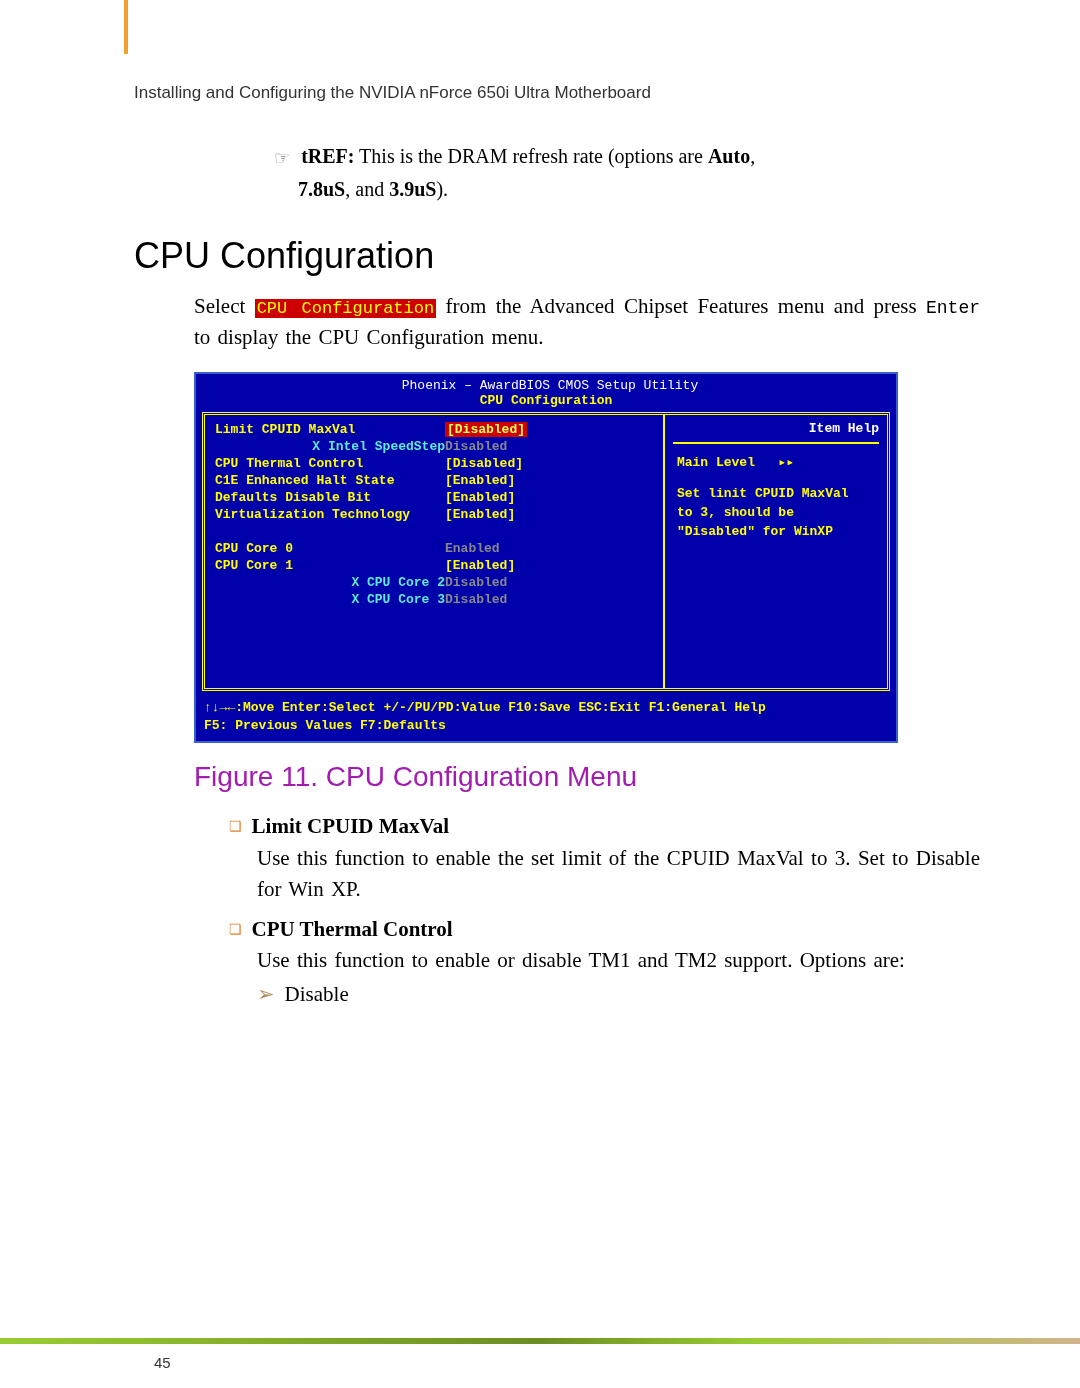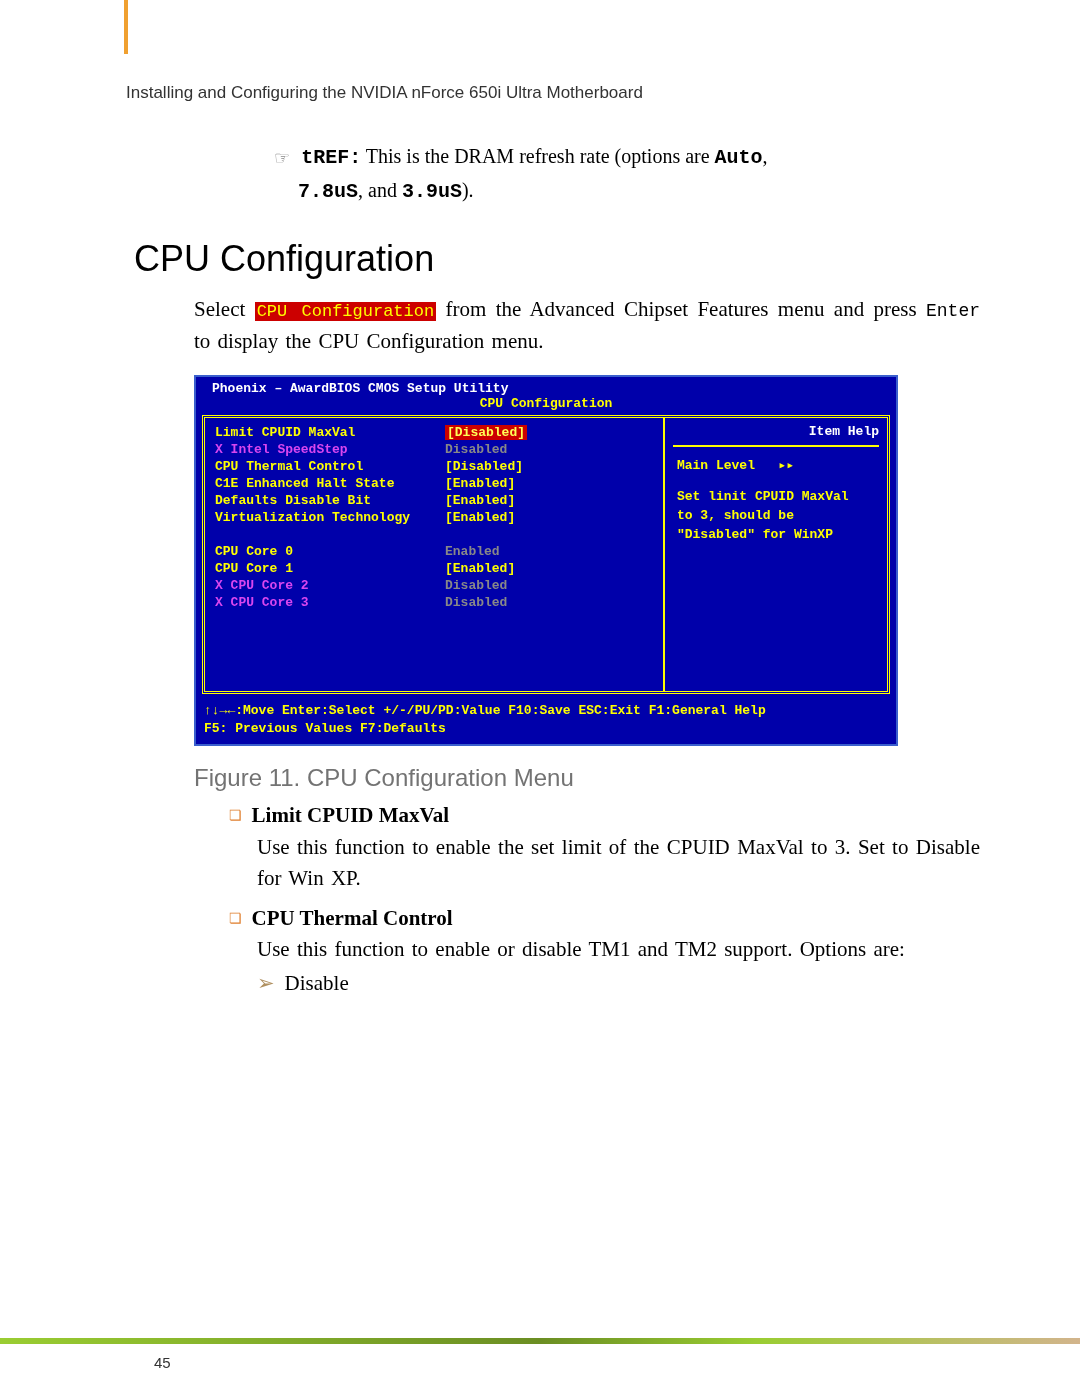--- a/index.html
+++ b/index.html
@@ -17,21 +17,21 @@
   .side-bar-orange {
     position: absolute;
     left: 124px;
     top: 0;
     width: 4px;
     height: 54px;
     background: #f0a030;
   }
   .header-text {
     position: absolute;
-    left: 126px;
+    left: 134px;
     top: 83px;
     font-size: 17px;
     color: #333333;
     text-align: right;
   }
   .content {
     margin-left: 134px;
     margin-right: 100px;
     padding-top: 140px;
   }
@@ -43,21 +43,21 @@
     color: #000;
     text-align: justify;
   }
   .hand-icon {
     font-size: 18px;
     color: #888;
     margin-right: 6px;
     vertical-align: middle;
   }
   .mono-bold {
-    font-family: Liberation Mono, monospace;
+    font-family: Liberation Serif, serif;
     font-weight: bold;
   }
   h1.section-title {
     font-family: Arial, sans-serif;
     font-weight: normal;
     font-size: 36px;
     color: #000;
     margin: 30px 0 14px 0;
   }
   .body-para {
@@ -84,24 +84,24 @@
     margin: 18px auto 18px 60px;
     width: 700px;
     border: 2px solid #3a5fcd;
     background: #0000AA;
     color: #ffff00;
     font-family: "Courier New", monospace;
     font-size: 13px;
     font-weight: bold;
   }
   .bios-title {
-    text-align: left;
-    padding: 4px 0 0 16px;
+    text-align: center;
+    padding: 4px 0 0 8px;
     color: #fff;
-    font-weight: bold;
+    font-weight: normal;
   }
   .bios-subtitle {
     text-align: center;
     padding: 0 0 4px 0;
     color: #ffff00;
     font-weight: bold;
   }
   .bios-inner {
     border: 3px double #ffff00;
     margin: 0 6px 4px 6px;
@@ -124,21 +124,22 @@
     flex: 0 0 230px;
     color: #ffff00;
   }
   .bios-val-yellow {
     color: #ffff00;
   }
   .bios-val-gray {
     color: #888888;
   }
   .bios-gray {
-    color: #d946ef;
+    color: #5eead4;
+    text-align: right;
   }
   .bios-hl {
     background: #cc0000;
     color: #ffff55;
     padding: 0 2px;
   }
   .bios-help-title {
     text-align: right;
     color: #fff;
     font-weight: bold;
@@ -159,23 +160,23 @@
     text-align: left;
     line-height: 1.4;
   }
   .bios-footer-line1 {
     white-space: nowrap;
   }
   .bios-footer-line2 {
   }
   .fig-caption {
     font-family: Arial, sans-serif;
-    font-size: 24px;
-    color: #737373;
-    margin: 10px 0 8px 60px;
+    font-size: 28px;
+    color: #a21caf;
+    margin: 10px 0 18px 60px;
   }
   .bullet-list {
     margin-left: 95px;
     font-family: Garamond, Georgia, serif;
     font-size: 21px;
     line-height: 1.5;
   }
   .bullet-item {
     margin-bottom: 8px;
   }

